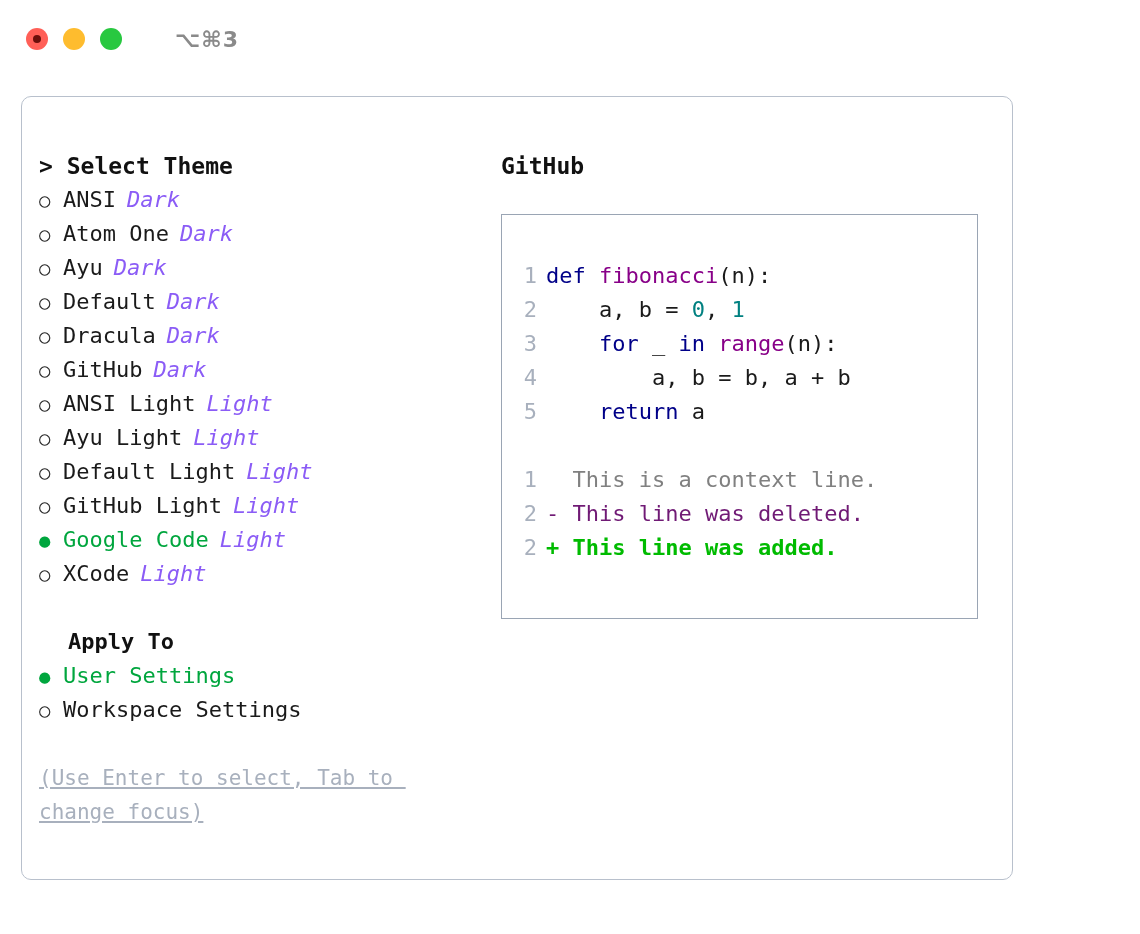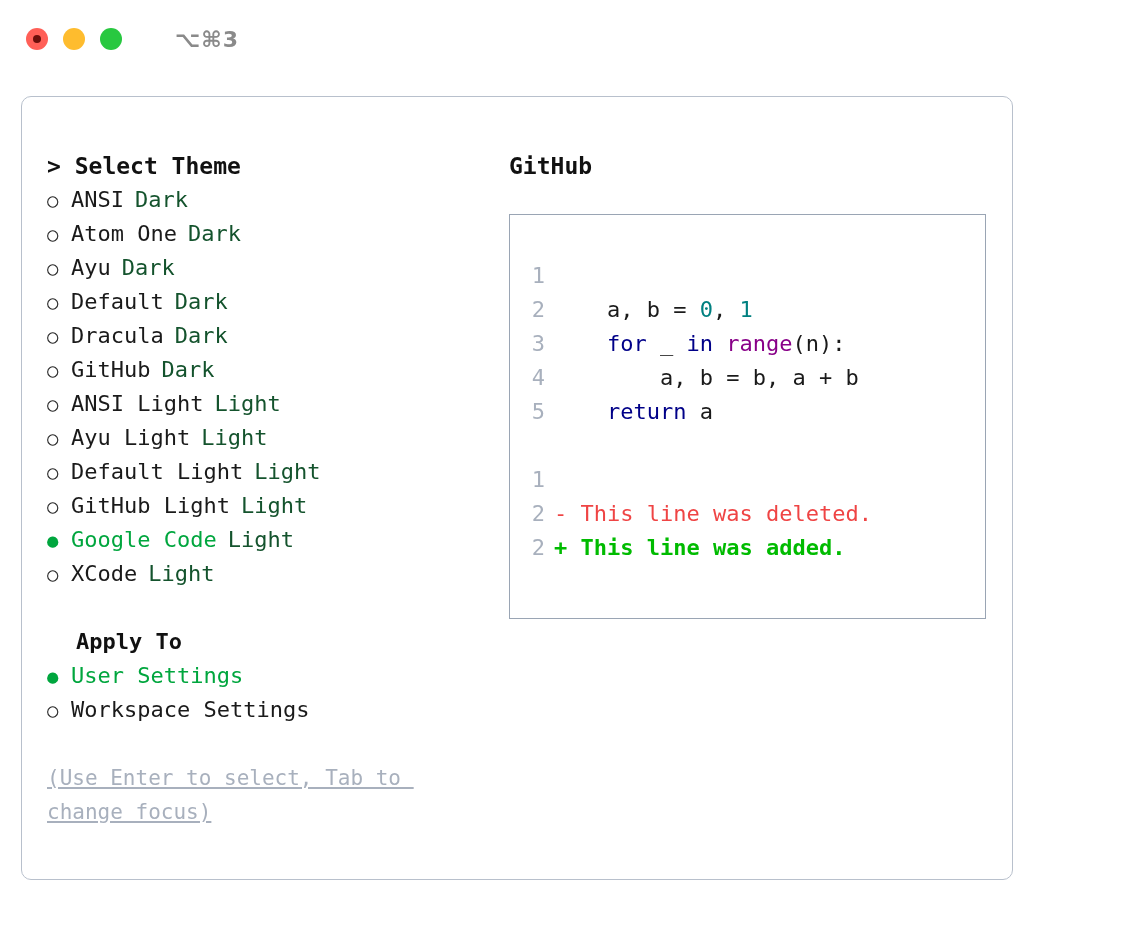--- a/index.html
+++ b/index.html
@@ -65,21 +65,21 @@
     position: absolute;
     left: 21px; top: 96px;
     width: 992px; height: 784px;
     border: 1.5px solid #b8c0cc;
     border-radius: 10px;
     background: #ffffff;
   }
 
   .panel-inner {
     position: absolute;
-    left: 8px; top: 0;
+    left: 0; top: 0;
     width: 100%; height: 100%;
     display: flex;
   }
 
   
   .left-col {
     width: 470px;
     padding: 52px 0 0 17px;
   }
 
@@ -105,22 +105,23 @@
     width: 24px;
     flex: 0 0 24px;
     color: #2b2b2b;
     font-size: 19px;
     line-height: 34px;
   }
   .opt .marker.sel { color: #00a63e; font-size: 19px; }
   .opt .name { color: #1a1a1a; }
   .opt.selected .name { color: #00a63e; }
   .opt .kind {
-    color: #14532d;
+    color: #8b5cf6;
     margin-left: 11px;
+    font-style: italic;
   }
 
   .spacer-block { height: 34px; }
 
   .apply-head {
     font-size: 22px;
     color: #111111;
     font-weight: 700;
     line-height: 34px;
     padding-left: 29px;
@@ -176,21 +177,21 @@
 
   
   .t-kw   { color: #000088; }
   .t-fn   { color: #880088; }
   .t-num  { color: #008080; }
   .t-pln  { color: #1a1a1a; }
   .t-punc { color: #1a1a1a; }
 
   .diff-gap { height: 34px; }
   .d-ctx { color: #808080; }
-  .d-del { color: #ef4444; }
+  .d-del { color: #701a75; }
   .d-add { color: #00bb00; font-weight: bold; }
 </style>
 </head>
 <body>
 
 <div id="app">
 
   <div class="titlebar">
     <div class="traffic">
       <span class="dot red"></span>
@@ -232,29 +233,29 @@
           </ul>
 
         <div class="hint">(Use Enter to select, Tab to change focus)</div>
       </div>
 
       <div class="right-col">
         <div class="preview-head">GitHub</div>
 
         <div class="preview-box">
           <div id="code-block">
-              <div class="code-line"><span class="ln">1</span></div>
+              <div class="code-line"><span class="ln">1</span><span class="code-body"><span class="t-kw">def</span><span class="t-pln"> </span><span class="t-fn">fibonacci</span><span class="t-punc">(n):</span></span></div>
               <div class="code-line"><span class="ln">2</span><span class="code-body"><span class="t-pln">    a, b = </span><span class="t-num">0</span><span class="t-pln">, </span><span class="t-num">1</span></span></div>
               <div class="code-line"><span class="ln">3</span><span class="code-body"><span class="t-pln">    </span><span class="t-kw">for</span><span class="t-pln"> _ </span><span class="t-kw">in</span><span class="t-pln"> </span><span class="t-fn">range</span><span class="t-punc">(n):</span></span></div>
               <div class="code-line"><span class="ln">4</span><span class="code-body"><span class="t-pln">        a, b = b, a + b</span></span></div>
               <div class="code-line"><span class="ln">5</span><span class="code-body"><span class="t-pln">    </span><span class="t-kw">return</span><span class="t-pln"> a</span></span></div>
             </div>
           <div class="diff-gap"></div>
           <div id="diff-block">
-              <div class="code-line"><span class="ln">1</span><span class="code-body d-ctx"><span> </span></span></div>
+              <div class="code-line"><span class="ln">1</span><span class="code-body d-ctx"><span> </span><span> This is a context line.</span></span></div>
               <div class="code-line"><span class="ln">2</span><span class="code-body d-del"><span>-</span><span> This line was deleted.</span></span></div>
               <div class="code-line"><span class="ln">2</span><span class="code-body d-add"><span>+</span><span> This line was added.</span></span></div>
             </div>
         </div>
       </div>
 
     </div>
   </div>
 </div>
 

